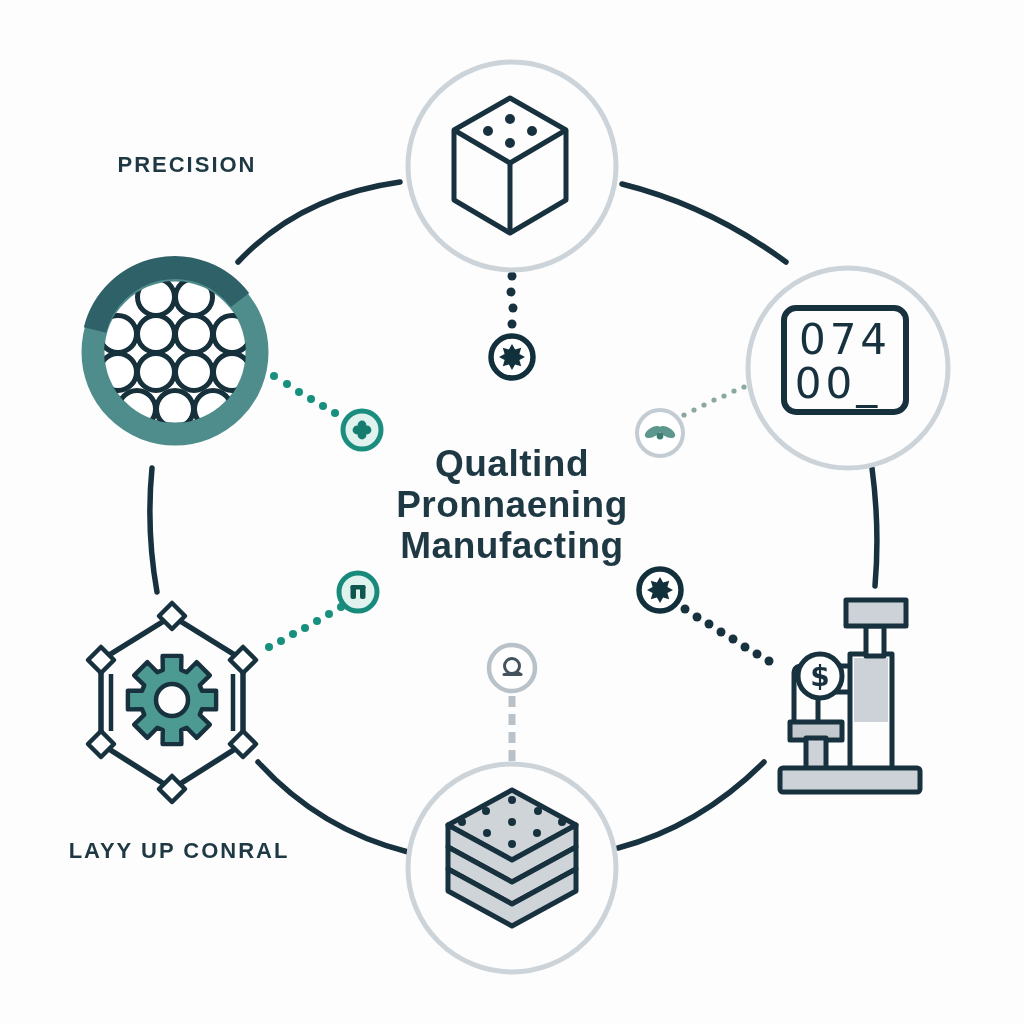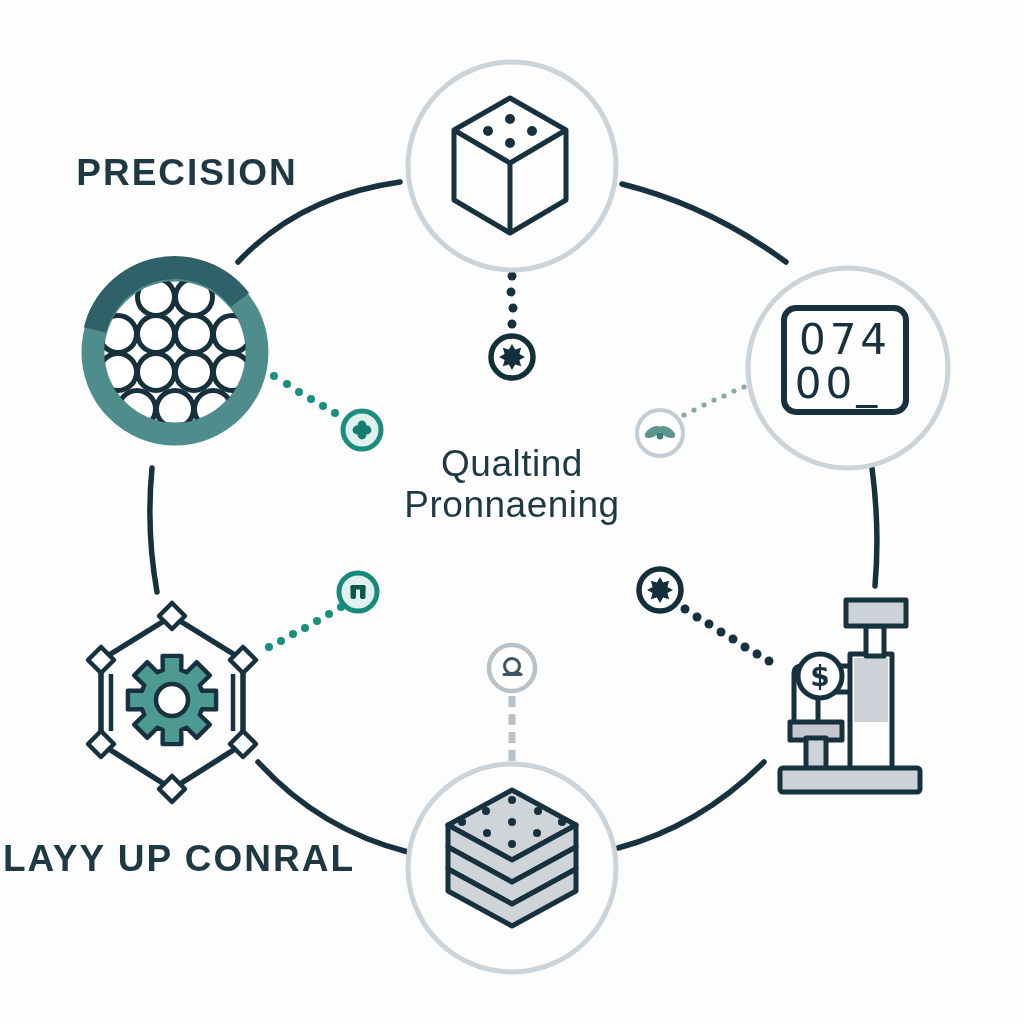--- a/index.html
+++ b/index.html
@@ -8,33 +8,33 @@
     width:1024px;height:1024px;
     background:#fdfdfd;
     font-family:"Liberation Sans","DejaVu Sans",sans-serif;
     overflow:hidden;
   }
   svg.diagram{position:absolute;left:0;top:0;}
   .label{
     position:absolute;
     transform:translateX(-50%);
     color:#1e3944;
-    font-size:37px;
+    font-size:22px;
     font-weight:600;
     letter-spacing:2px;
     white-space:nowrap;
   }
   .title{
     position:absolute;
     left:512px;top:443px;
     transform:translateX(-50%);
     text-align:center;
     color:#1e3944;
     font-size:37px;
-    font-weight:400;
+    font-weight:700;
     line-height:41px;
     letter-spacing:0.5px;
   }
   .mono-digits{
     font-family:"DejaVu Sans",sans-serif;
     letter-spacing:4px;
   }
 </style>
 </head>
 <body>
@@ -252,15 +252,16 @@
       </g>
     </g>
   </svg>
 
   <div class="label" style="left:187px; top:152px;">PRECISION</div>
   <div class="label" style="left:179px; top:838px;text-align:right;">LAYY UP CONRAL</div>
 
   <div class="title">
     <div>Qualtind</div>
     <div>Pronnaening</div>
+    <div>Manufacting</div>
   </div>
 
 </div>
 
 </body></html>

